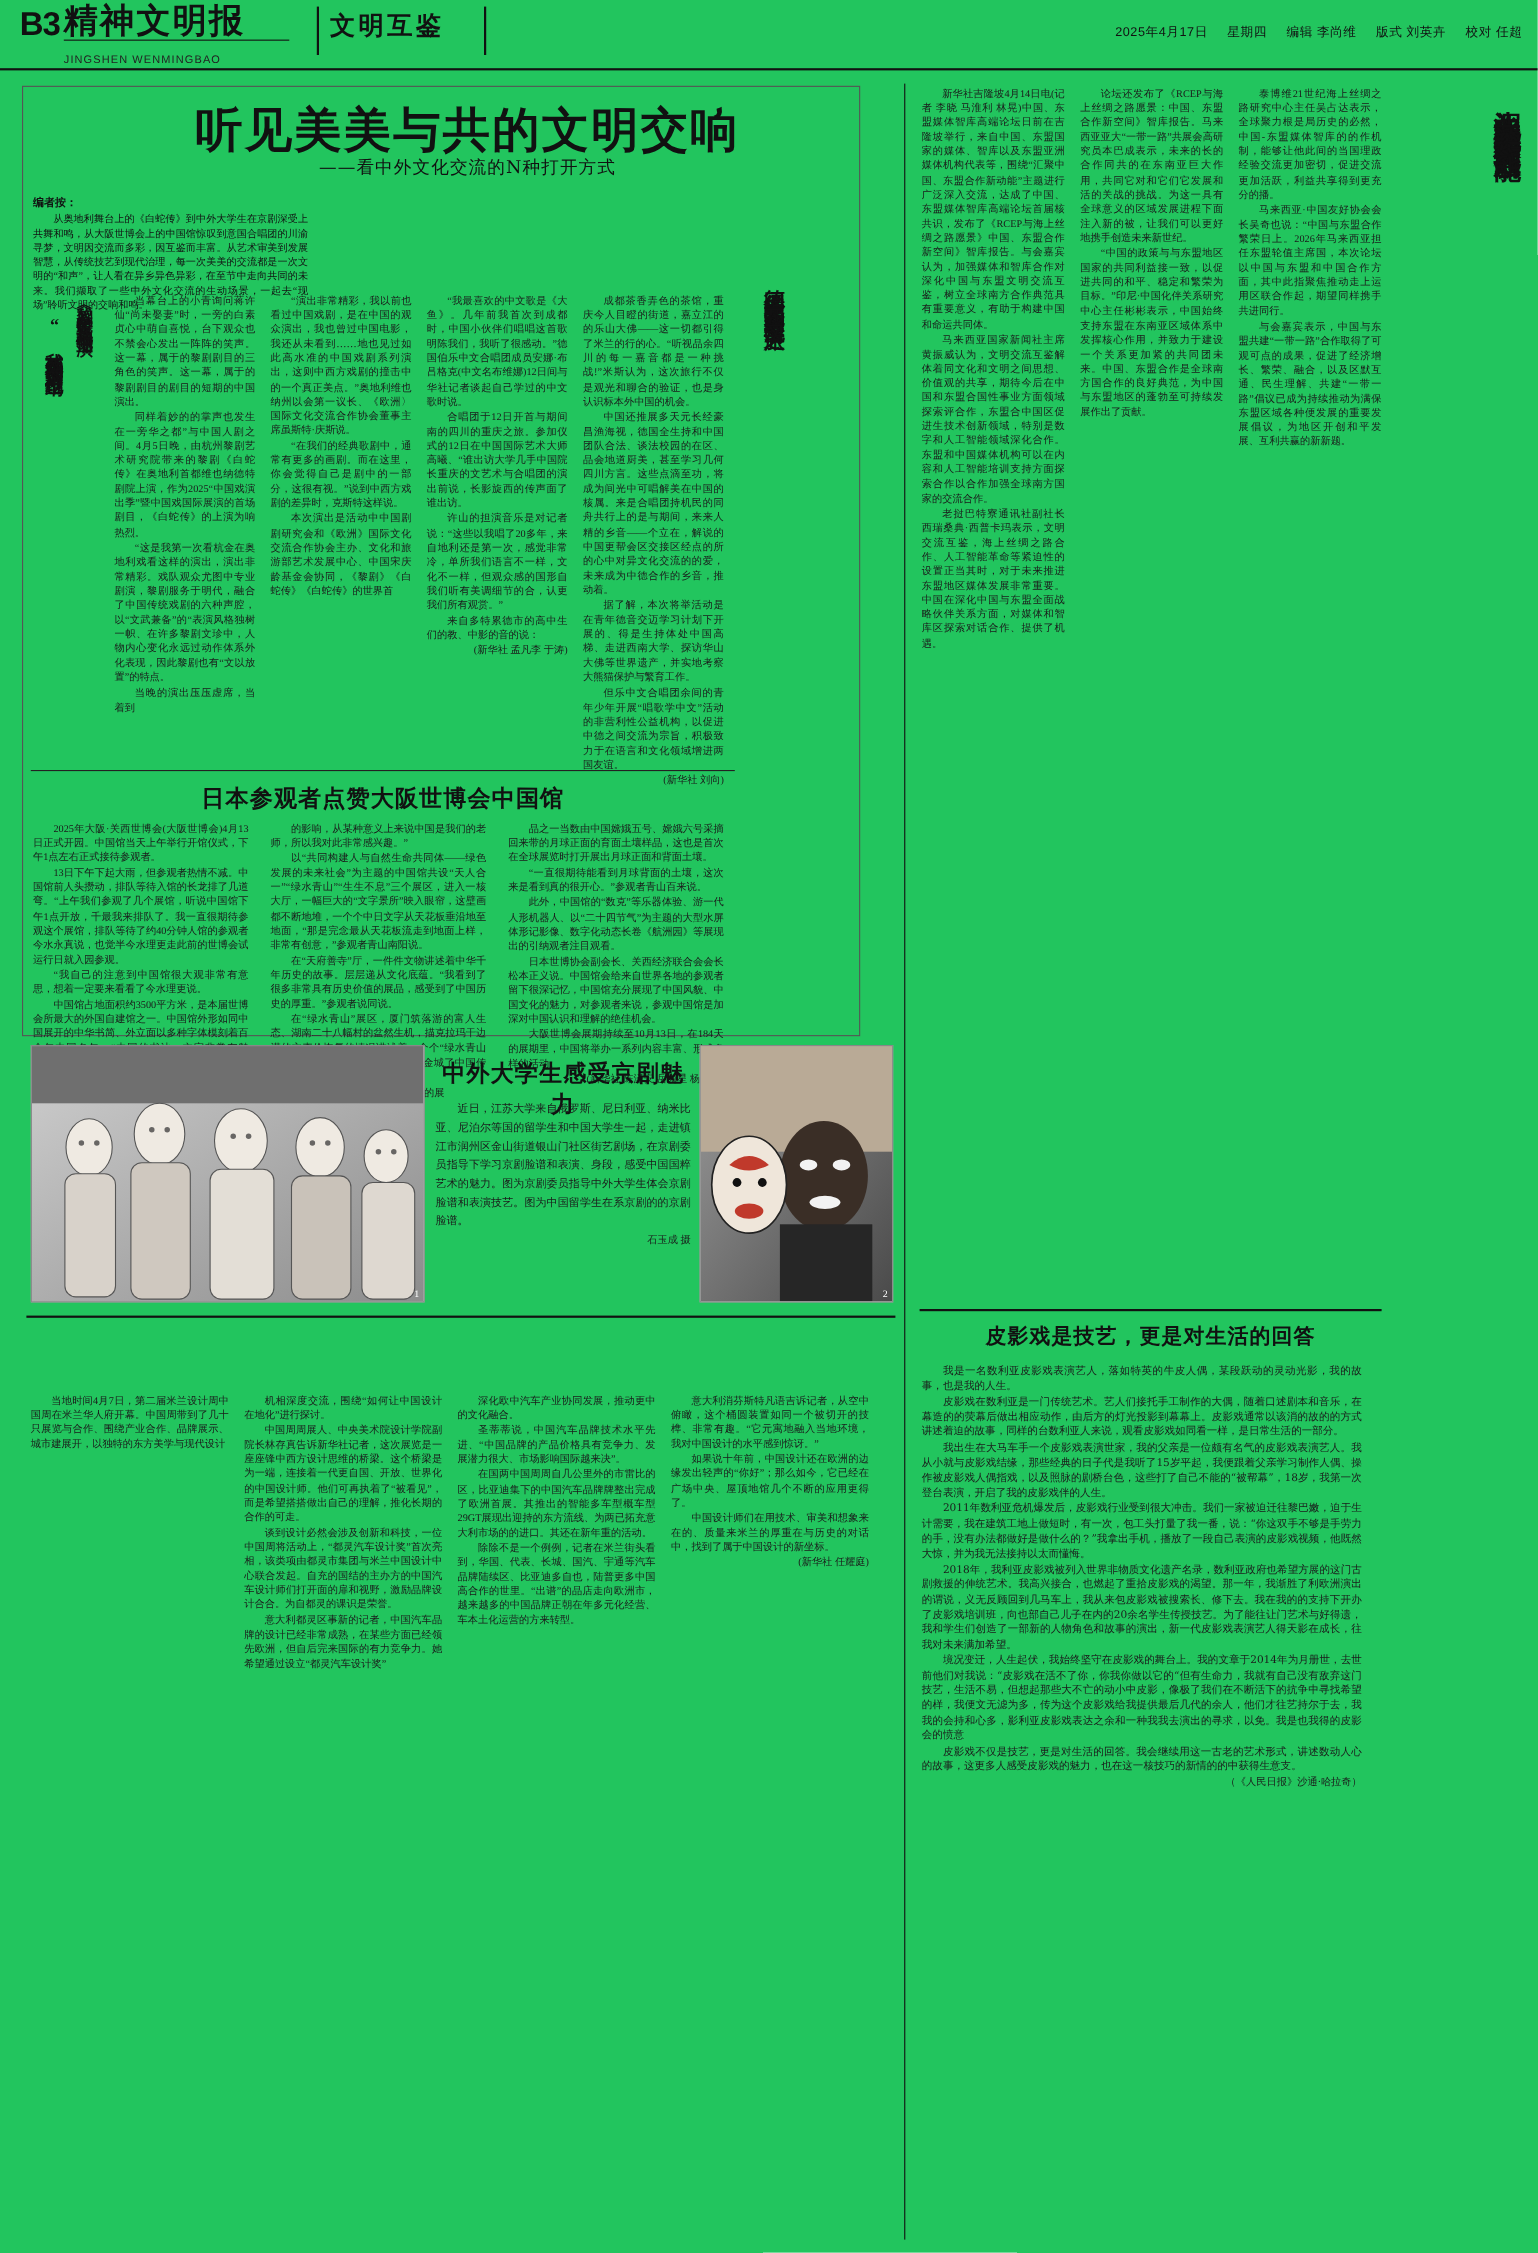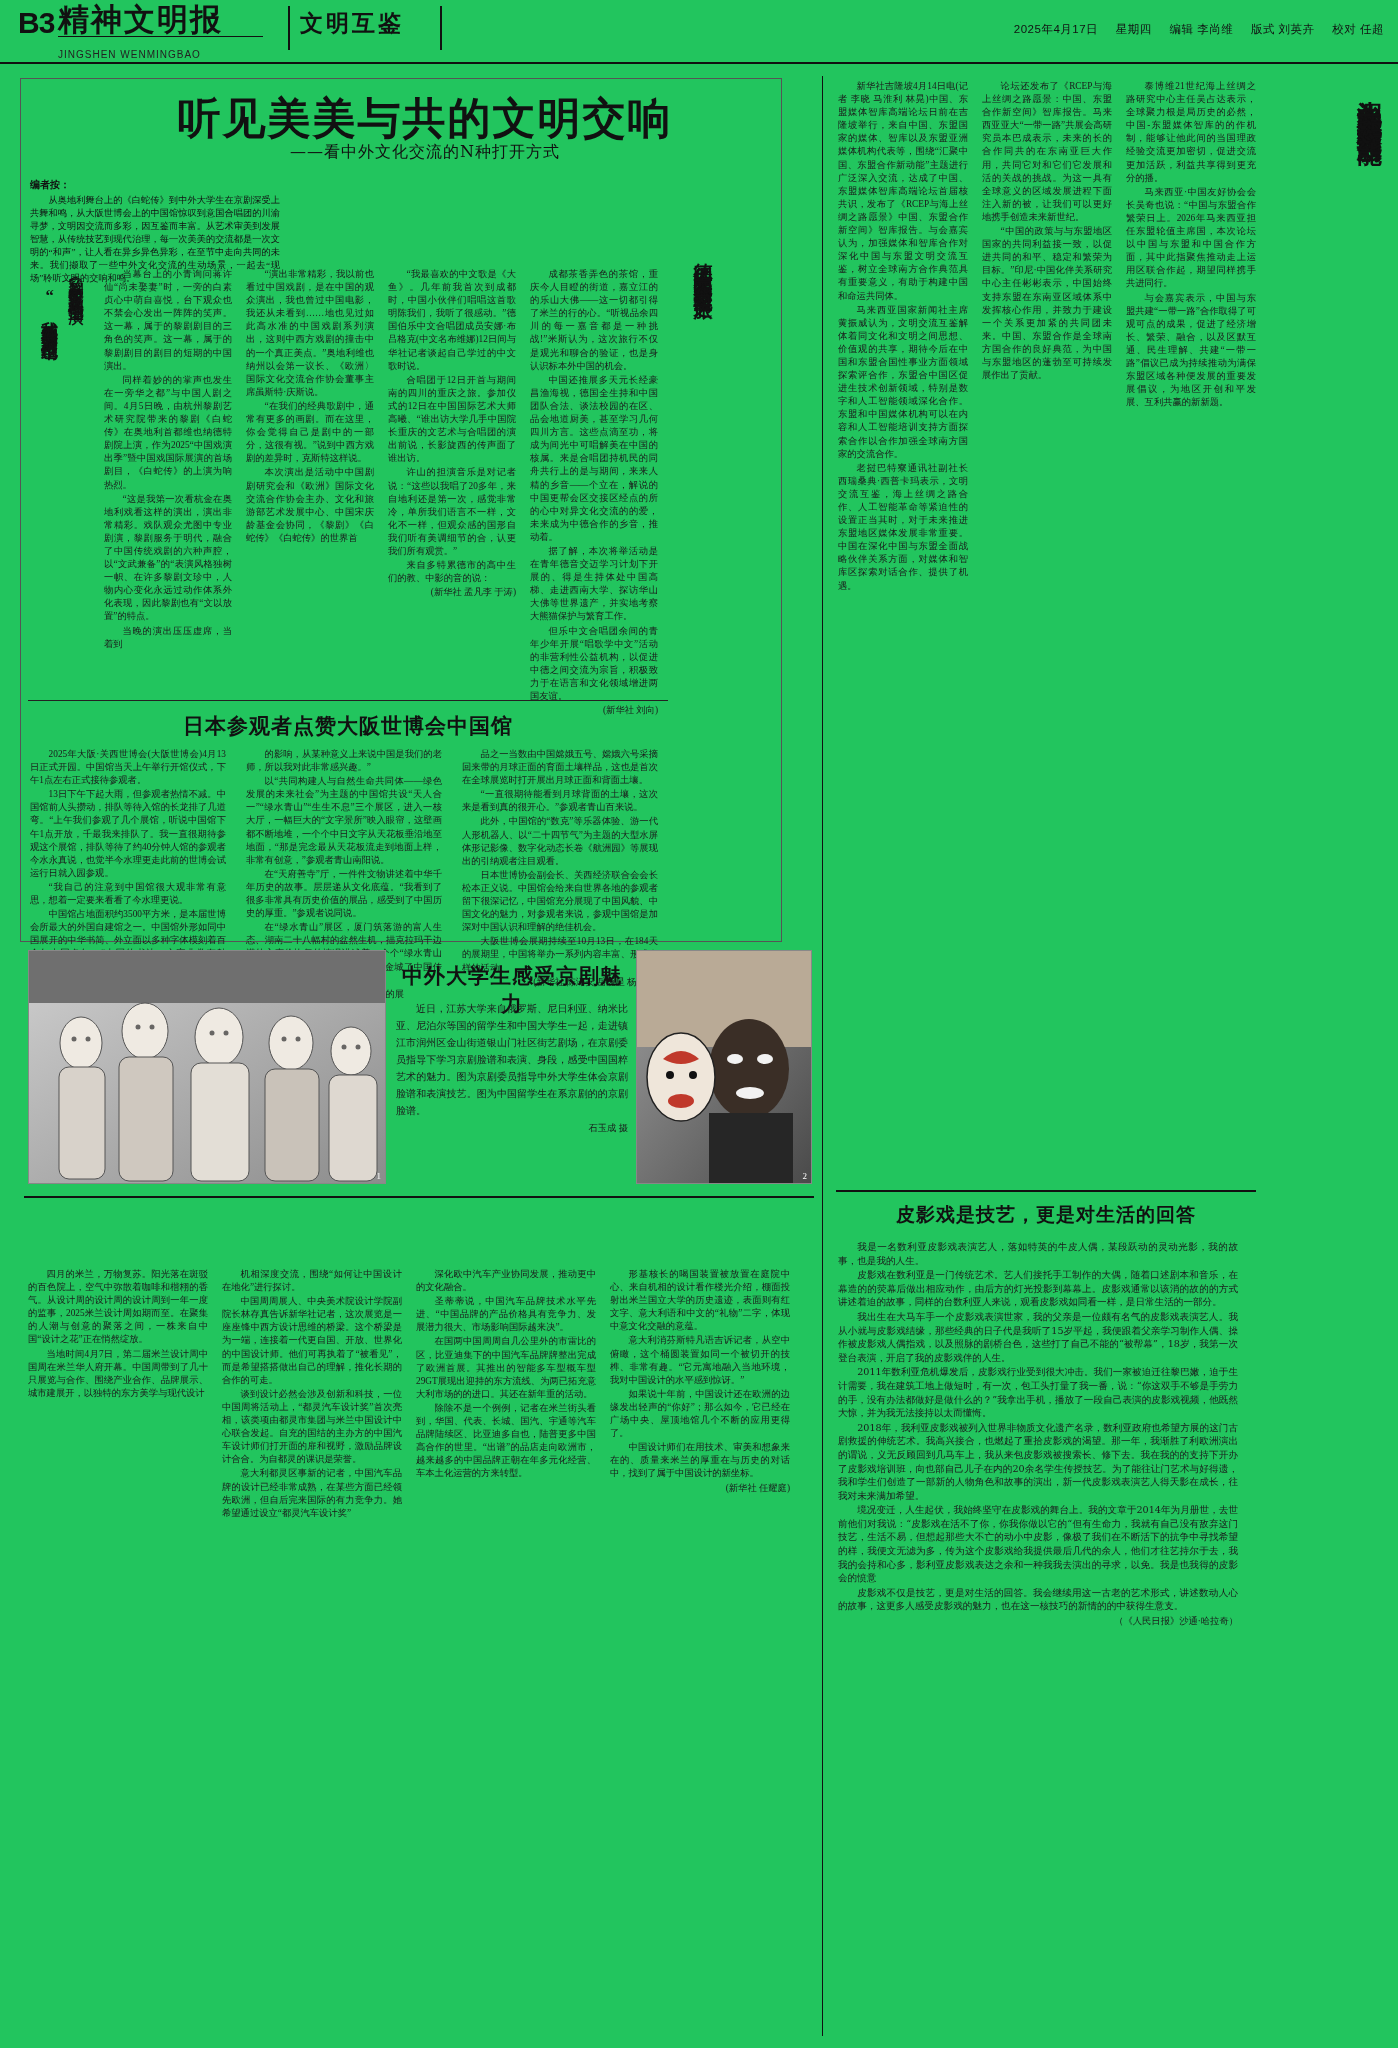--- a/index.html
+++ b/index.html
@@ -209,37 +209,35 @@
   <div class="h2" style="position:absolute;left:392px;top:962px;width:240px;">中外大学生感受京剧魅力</div>
   <div class="col" style="left:396px;top:1000px;width:232px;line-height:17px;font-size:10px;">
     <p>近日，江苏大学来自俄罗斯、尼日利亚、纳米比亚、尼泊尔等国的留学生和中国大学生一起，走进镇江市润州区金山街道银山门社区街艺剧场，在京剧委员指导下学习京剧脸谱和表演、身段，感受中国国粹艺术的魅力。图为京剧委员指导中外大学生体会京剧脸谱和表演技艺。图为中国留学生在系京剧的的京剧脸谱。</p>
     <p class="sig">石玉成 摄</p>
   </div>
 
   <div class="dline" style="left:24px;top:1196px;width:790px;border-top:2px solid #111;"></div>
 
 
   <div class="col" style="left:28px;top:1268px;width:180px;">
-    <p>四月的米兰，万物复苏。阳光落在斑驳的百色院上，空气中弥散着咖啡和楷栩的香气。从设计周的设计周的设计周到一年一度的监事，2025米兰设计周如期而至。在聚集的人潮与创意的聚落之间，一株来自中国“设计之花”正在悄然绽放。</p>
     <p>当地时间4月7日，第二届米兰设计周中国周在米兰华人府开幕。中国周带到了几十只展览与合作、围绕产业合作、品牌展示、城市建展开，以独特的东方美学与现代设计</p>
   </div>
   <div class="col" style="left:222px;top:1268px;width:180px;">
     <p>机相深度交流，围绕“如何让中国设计在地化”进行探讨。</p>
     <p>中国周周展人、中央美术院设计学院副院长林存真告诉新华社记者，这次展览是一座座锋中西方设计思维的桥梁。这个桥梁是为一端，连接着一代更自国、开放、世界化的中国设计师。他们可再执着了“被看见”，而是希望搭搭做出自己的理解，推化长期的合作的可走。</p>
     <p>谈到设计必然会涉及创新和科技，一位中国周将活动上，“都灵汽车设计奖”首次亮相，该类项由都灵市集团与米兰中国设计中心联合发起。自充的国结的主办方的中国汽车设计师们打开面的扉和视野，激励品牌设计合合。为自都灵的课识是荣誉。</p>
     <p>意大利都灵区事新的记者，中国汽车品牌的设计已经非常成熟，在某些方面已经领先欧洲，但自后完来国际的有力竞争力。她希望通过设立“都灵汽车设计奖”</p>
   </div>
   <div class="col" style="left:416px;top:1268px;width:180px;">
     <p>深化欧中汽车产业协同发展，推动更中的文化融合。</p>
     <p>圣蒂蒂说，中国汽车品牌技术水平先进、“中国品牌的产品价格具有竞争力、发展潜力很大、市场影响国际越来决”。</p>
     <p>在国两中国周周自几公里外的市雷比的区，比亚迪集下的中国汽车品牌牌整出完成了欧洲首展。其推出的智能多车型概车型29GT展现出迎持的东方流线、为两已拓充意大利市场的的进口。其还在新年重的活动。</p>
     <p>除除不是一个例例，记者在米兰街头看到，华国、代表、长城、国汽、宇通等汽车品牌陆续区、比亚迪多自也，陆普更多中国高合作的世里。“出谱”的品店走向欧洲市，越来越多的中国品牌正朝在年多元化经营、车本土化运营的方来转型。</p>
   </div>
   <div class="col" style="left:610px;top:1268px;width:180px;">
-    <p>形基核长的喝国装置被放置在庭院中心、来自机相的设计看作楼光介绍，棚面投射出米兰国立大学的历史遗迹，表面则有红文字、意大利语和中文的“礼物”二字，体现中意文化交融的意蕴。</p>
     <p>意大利消芬斯特凡语吉诉记者，从空中俯瞰，这个桶圆装置如同一个被切开的技榫、非常有趣。“它元寓地融入当地环境，我对中国设计的水平感到惊讶。”</p>
     <p>如果说十年前，中国设计还在欧洲的边缘发出轻声的“你好”；那么如今，它已经在广场中央、屋顶地馆几个不断的应用更得了。</p>
     <p>中国设计师们在用技术、审美和想象来在的、质量来米兰的厚重在与历史的对话中，找到了属于中国设计的新坐标。</p>
     <p class="sig">(新华社 任耀庭)</p>
   </div>
 
   <div class="hr rule-v" style="left:822px;top:76px;height:1960px;"></div>
 
   <div class="vhead" style="position:absolute;right:12px;top:80px;font-size:25px;height:620px;">为深化文明交流互鉴和全球南方合作注入新动能</div>
 

